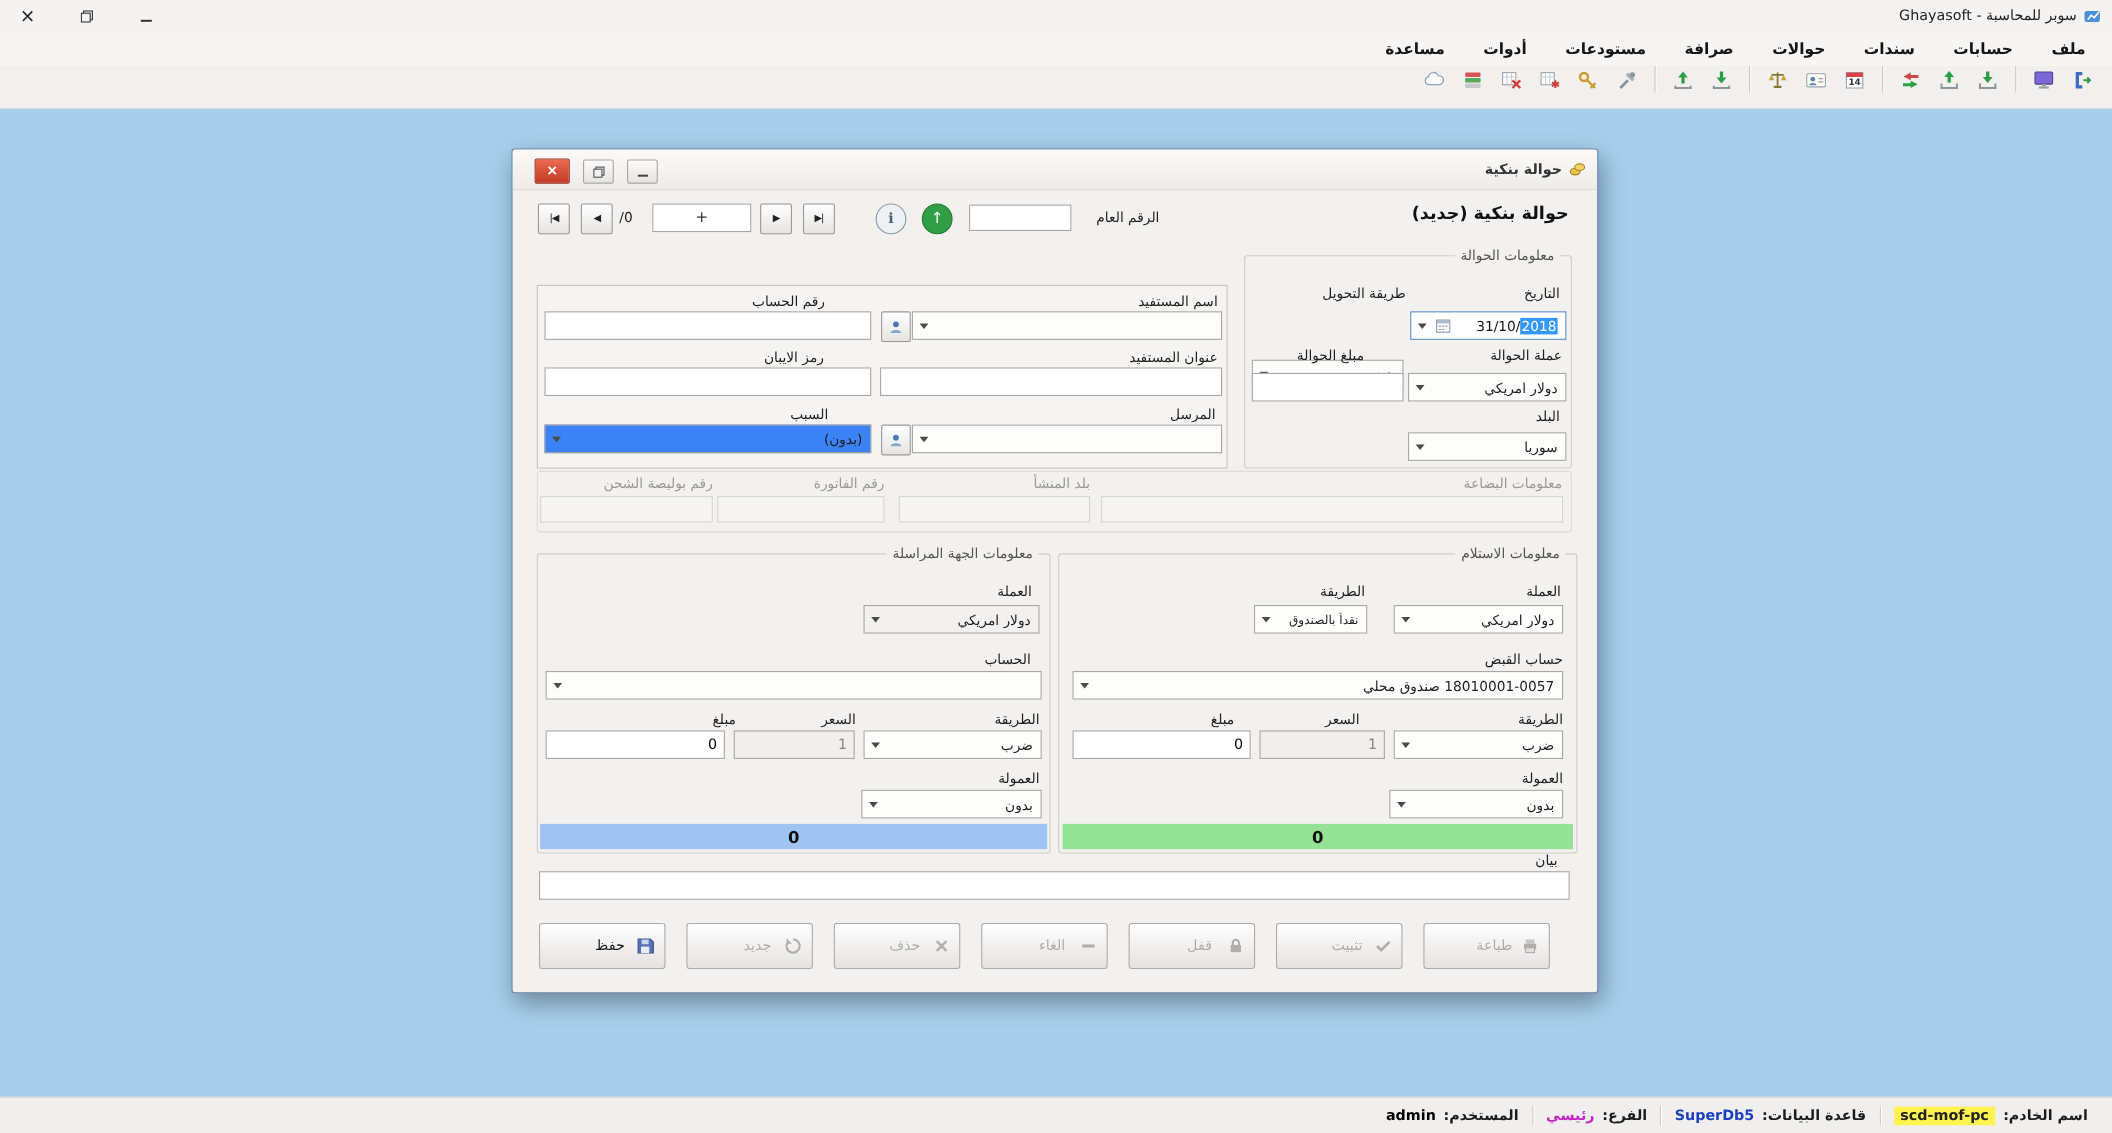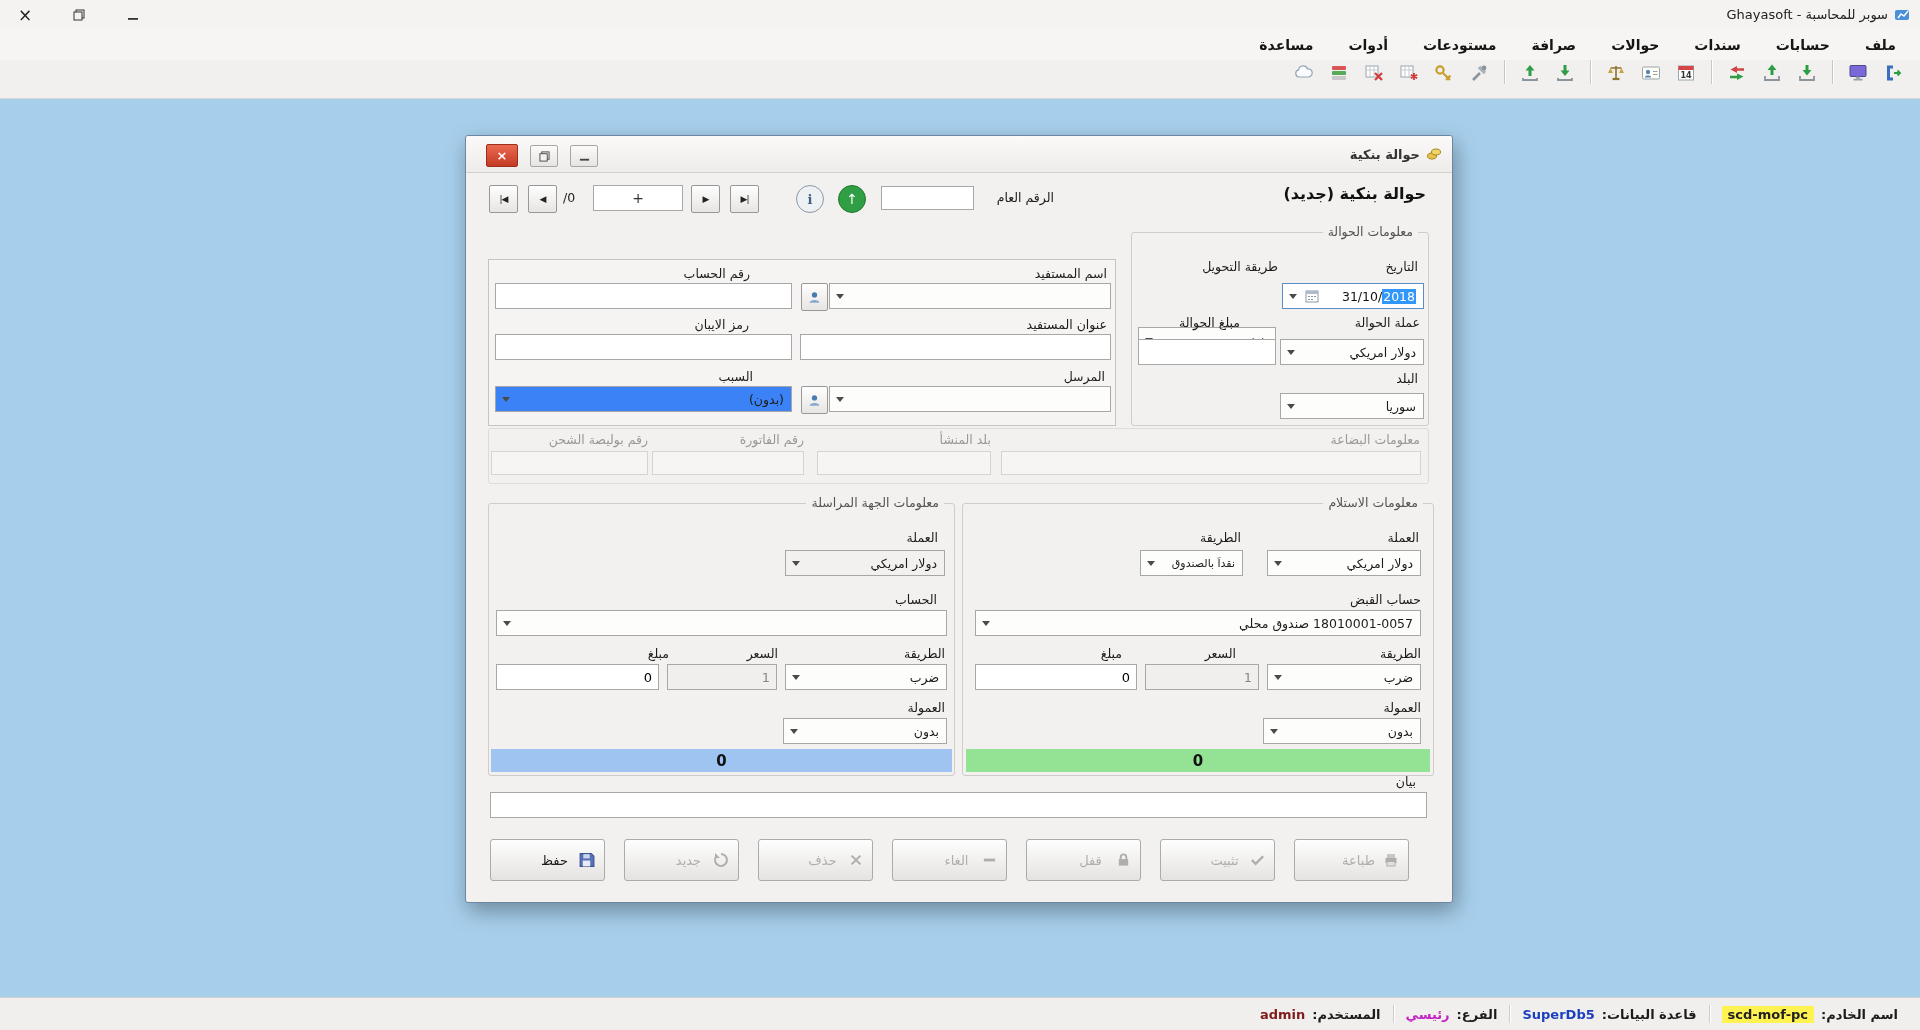--- a/index.html
+++ b/index.html
@@ -507,17 +507,17 @@
       <span class="sb-value" style="color: rgb(26, 63, 191);">SuperDb5</span>
     </div>
     <div class="sb-sep"></div>
     <div class="sb-item">
       <span class="sb-label" dir="rtl">الفرع:</span>
       <span class="sb-value" dir="rtl" style="color: rgb(195, 36, 195);">رئيسي</span>
     </div>
     <div class="sb-sep"></div>
     <div class="sb-item">
       <span class="sb-label" dir="rtl">المستخدم:</span>
-      <span class="sb-value" style="color: #7f1d1d;">admin</span>
+      <span class="sb-value" style="color: #000000;">admin</span>
     </div>
   </div>
 
 </div>
 
 </body></html>

